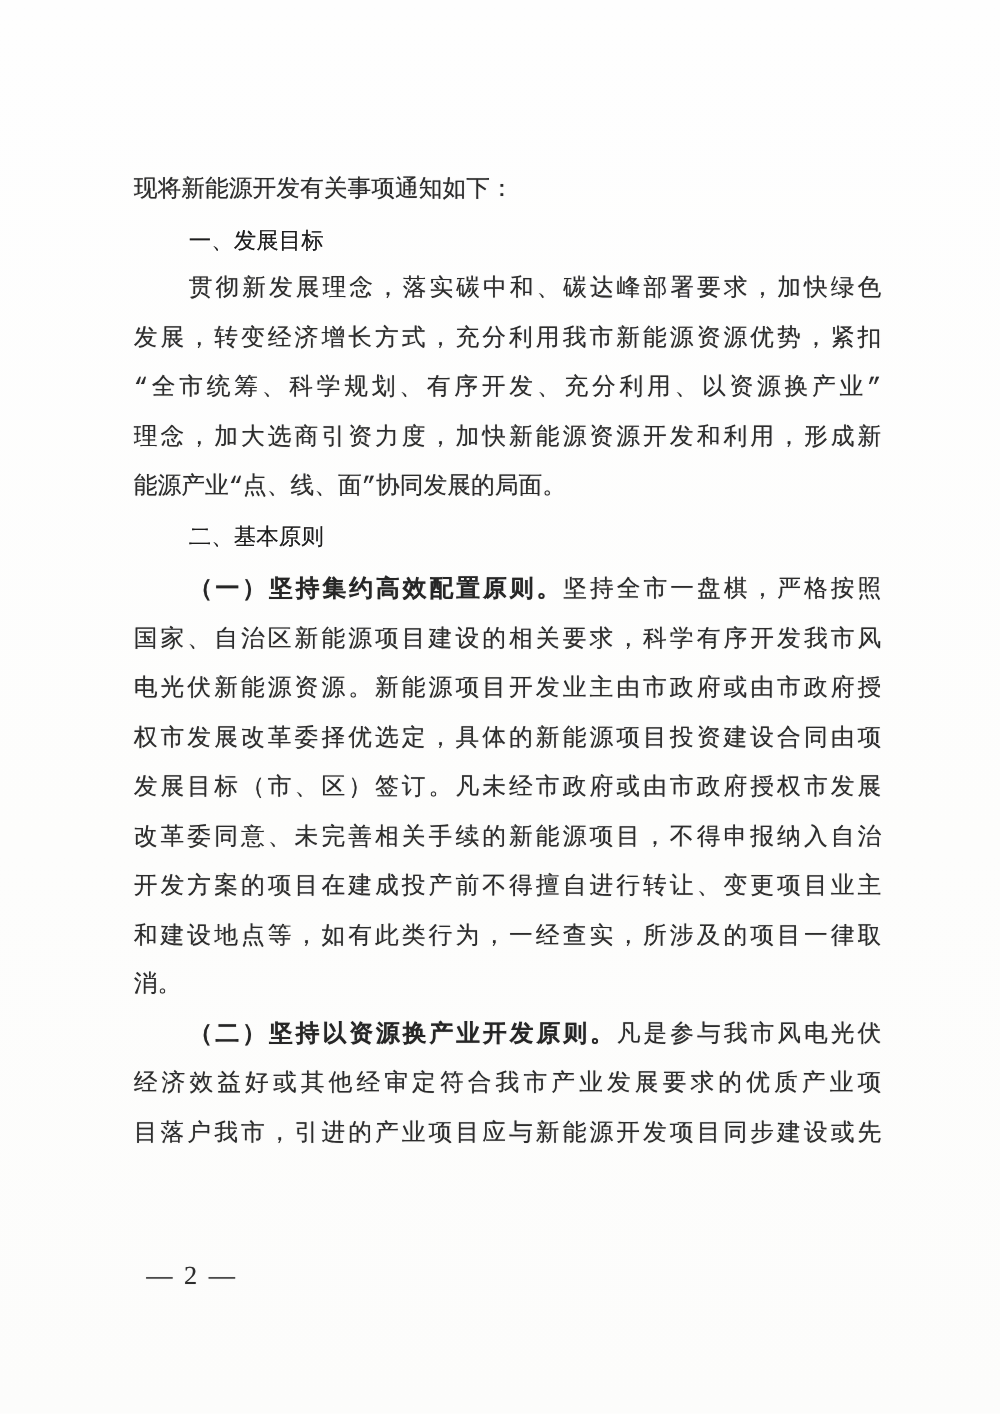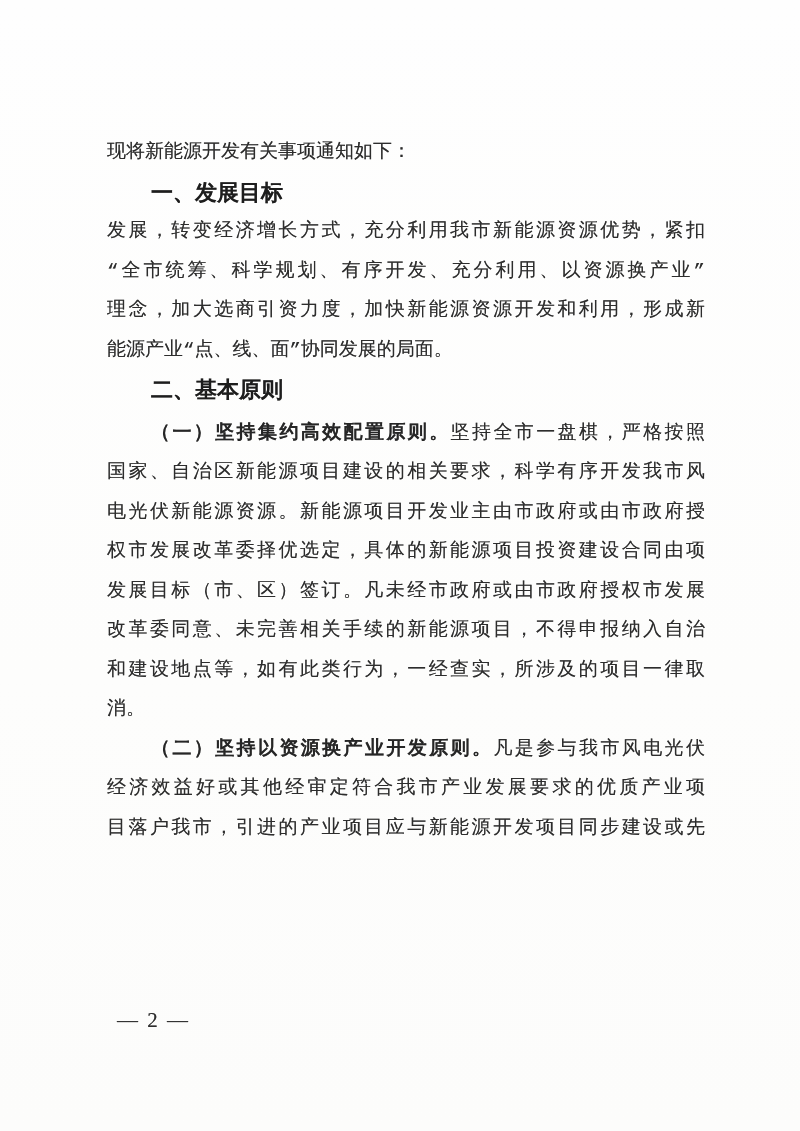--- a/index.html
+++ b/index.html
@@ -30,22 +30,22 @@
     text-shadow: 0 0 0.6px rgba(45,45,45,0.55);
   }
   .line.fill {
     text-align: justify;
     text-align-last: justify;
   }
   .line.ind { text-indent: 44px; }
   .line.gap { margin-top: 4px; }
   .line.hd {
     font-family: "Liberation Sans", "DejaVu Sans", sans-serif;
-    font-weight: 700;
-    font-size: 22px;
+    font-weight: 400;
+    font-size: 18px;
     color: #1d1d1d;
     text-shadow: 0 0 0.5px rgba(25,25,25,0.6);
   }
   .lead {
     font-weight: 700;
     color: #262626;
   }
   .page-number {
     position: absolute;
     left: 117px;
@@ -58,31 +58,33 @@
     text-shadow: 0 0 0.6px rgba(45,45,45,0.55);
   }
 </style>
 </head>
 <body>
 
 <div class="page">
   <div class="text-block">
       <div class="line"><span>现将新能源开发有关事项通知如下：</span></div>
       <div class="line hd ind"><span>一、发展目标</span></div>
+      <div class="line ind fill"><span>贯彻新发展理念，落实碳中和、碳达峰部署要求，加快绿色</span></div>
       <div class="line fill"><span>发展，转变经济增长方式，充分利用我市新能源资源优势，紧扣</span></div>
       <div class="line fill"><span>“全市统筹、科学规划、有序开发、充分利用、以资源换产业”</span></div>
       <div class="line fill"><span>理念，加大选商引资力度，加快新能源资源开发和利用，形成新</span></div>
       <div class="line"><span>能源产业“点、线、面”协同发展的局面。</span></div>
       <div class="line hd ind"><span>二、基本原则</span></div>
       <div class="line ind fill gap"><span class="lead">（一）坚持集约高效配置原则。</span><span>坚持全市一盘棋，严格按照</span></div>
       <div class="line fill"><span>国家、自治区新能源项目建设的相关要求，科学有序开发我市风</span></div>
       <div class="line fill"><span>电光伏新能源资源。新能源项目开发业主由市政府或由市政府授</span></div>
       <div class="line fill"><span>权市发展改革委择优选定，具体的新能源项目投资建设合同由项</span></div>
       <div class="line fill"><span>发展目标（市、区）签订。凡未经市政府或由市政府授权市发展</span></div>
       <div class="line fill"><span>改革委同意、未完善相关手续的新能源项目，不得申报纳入自治</span></div>
+      <div class="line fill"><span>开发方案的项目在建成投产前不得擅自进行转让、变更项目业主</span></div>
       <div class="line fill"><span>和建设地点等，如有此类行为，一经查实，所涉及的项目一律取</span></div>
       <div class="line"><span>消。</span></div>
       <div class="line ind fill"><span class="lead">（二）坚持以资源换产业开发原则。</span><span>凡是参与我市风电光伏</span></div>
       <div class="line fill"><span>经济效益好或其他经审定符合我市产业发展要求的优质产业项</span></div>
       <div class="line fill"><span>目落户我市，引进的产业项目应与新能源开发项目同步建设或先</span></div>
     </div>
   <div class="page-number">— 2 —</div>
 </div>
 
 </body></html>

